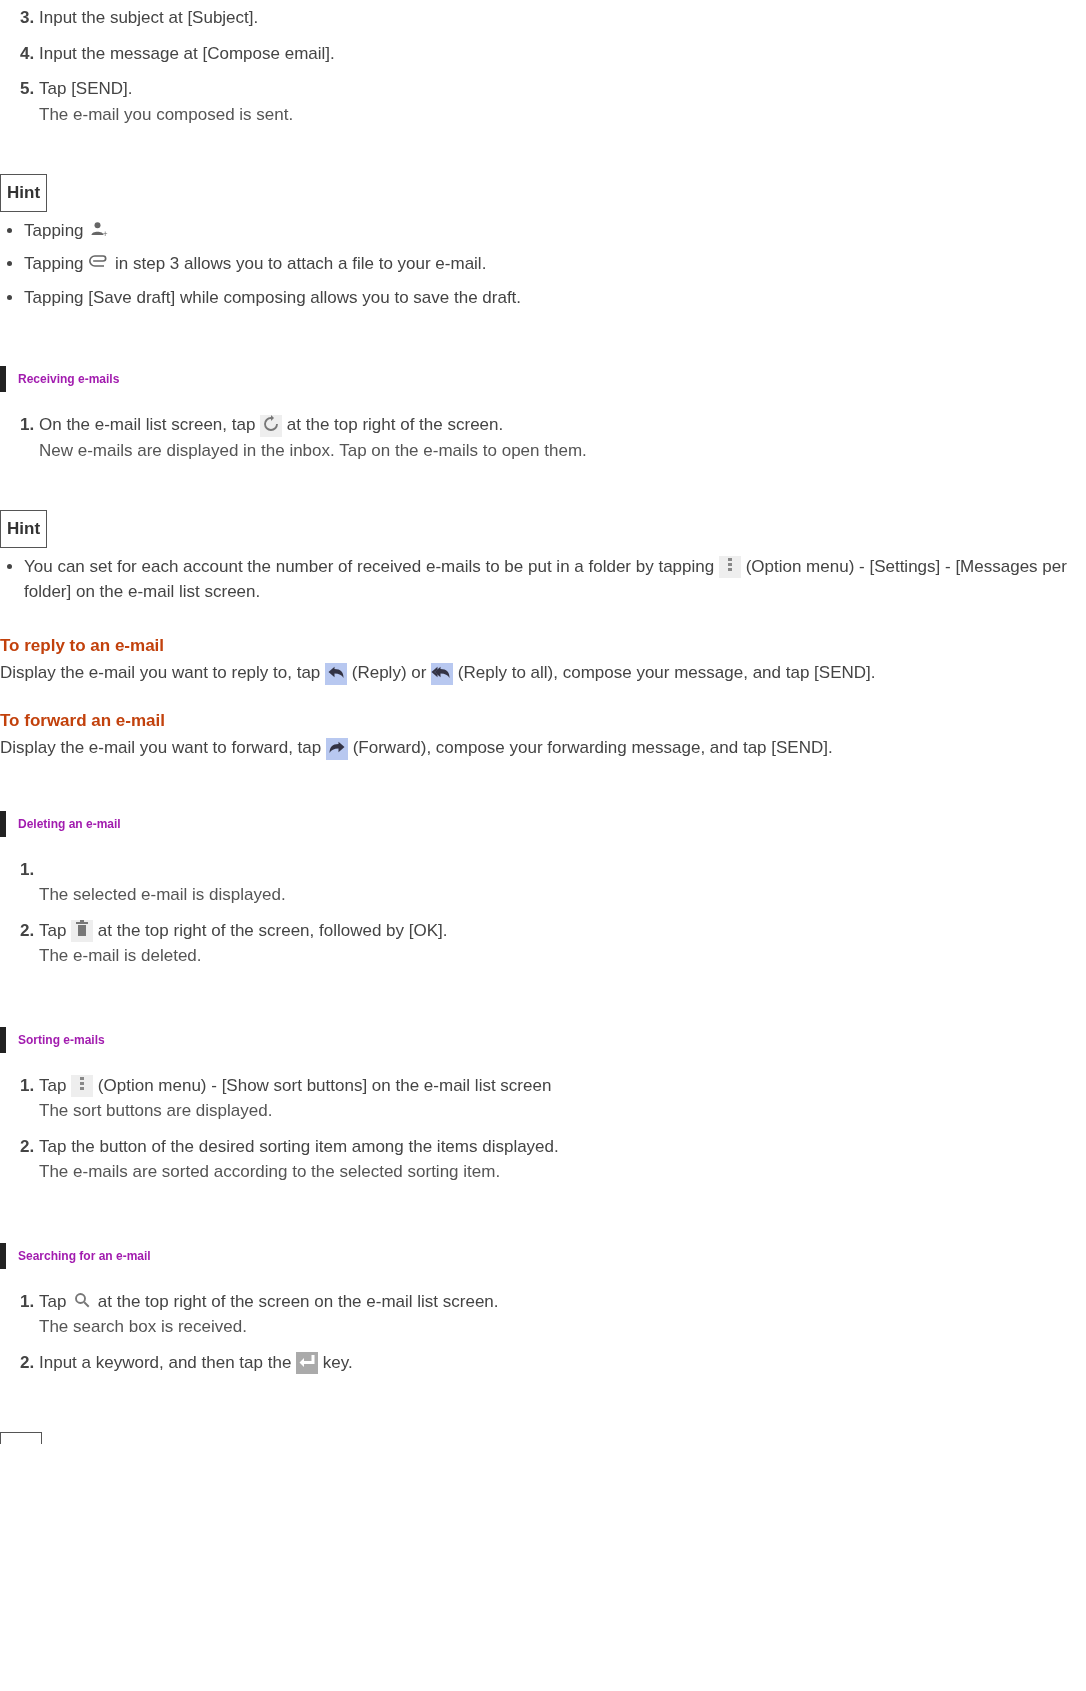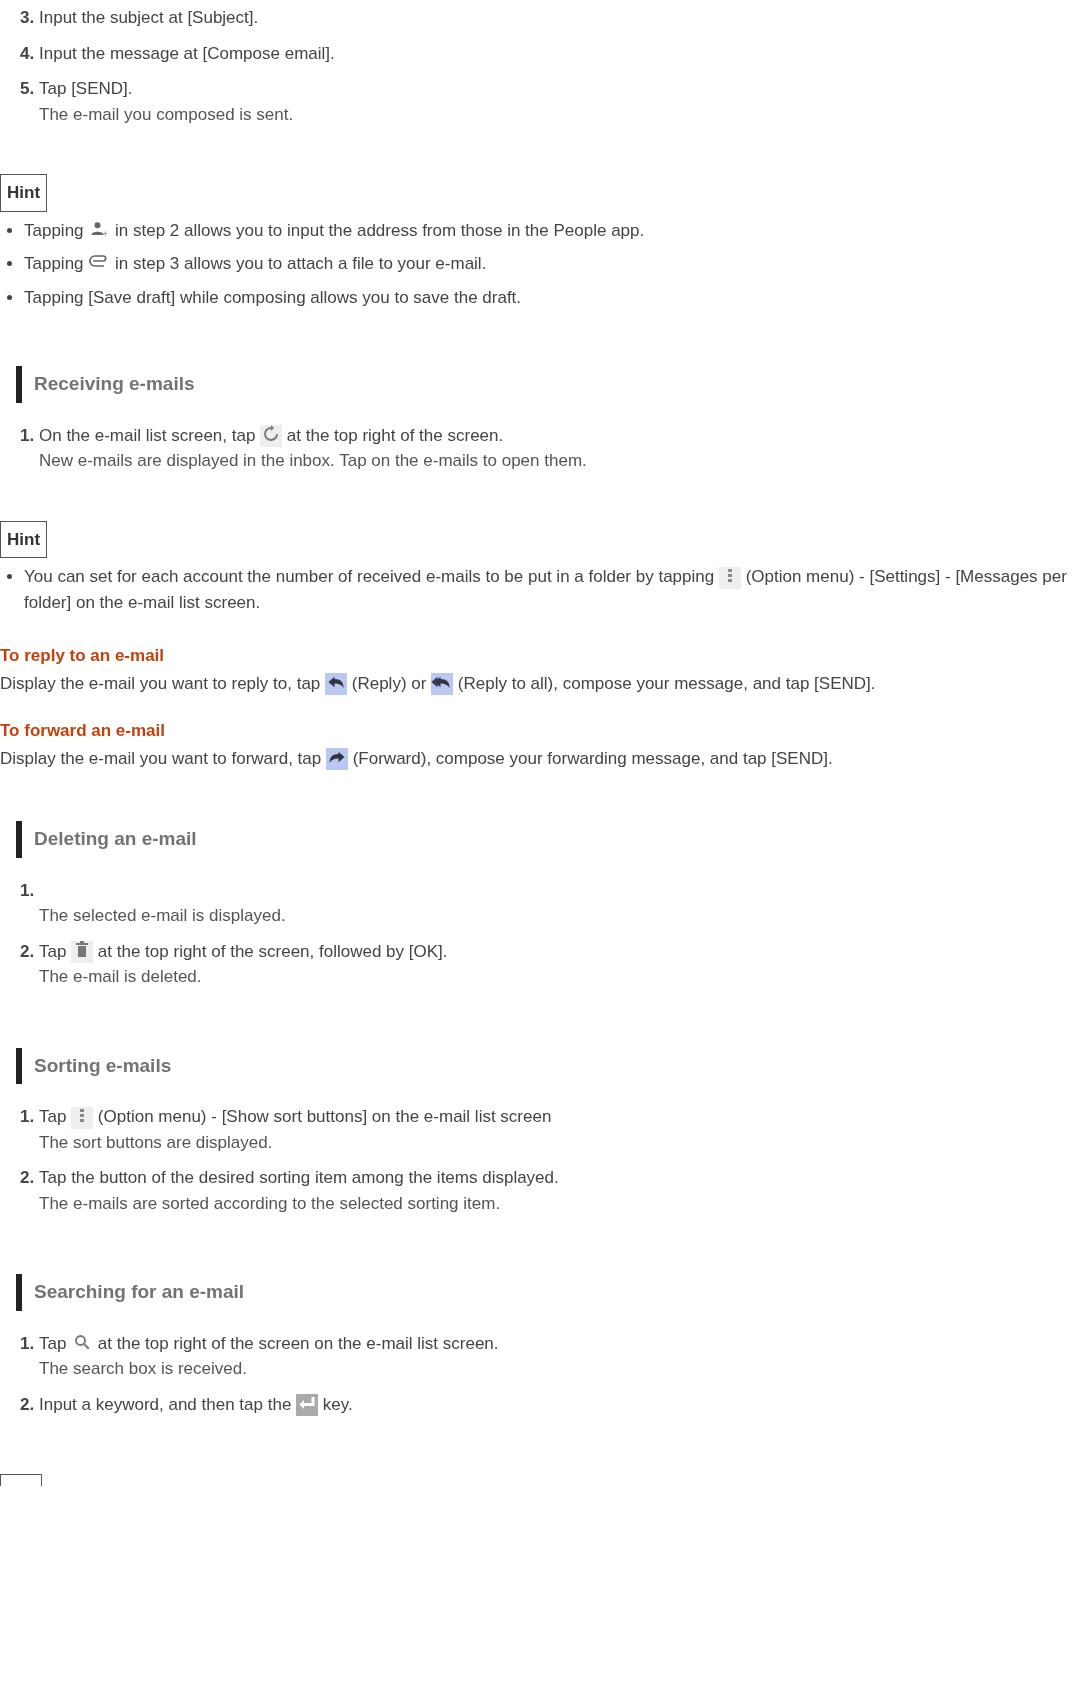--- a/index.html
+++ b/index.html
@@ -37,26 +37,26 @@
   .hint-box {
     display: inline-block;
     border: 1px solid #555;
     padding: 5px 6px;
     font-weight: bold;
     color: #333;
     margin-top: 36px;
     margin-bottom: 4px;
   }
   h2.section {
-    font-size: 19px;
-    font-weight: bold;
-    color: #737373;
+    font-size: 12px;
+    font-weight: bold;
+    color: #a21caf;
     border-left: 6px solid #222;
     padding: 4px 0 4px 12px;
-    margin: 50px 0 18px 16px;
+    margin: 50px 0 18px 0;
   }
   .subhead {
     font-weight: bold;
     color: #c2410c;
     margin-top: 22px;
   }
   .para {
     margin-top: 2px;
   }
   .icon {
@@ -88,21 +88,21 @@
   </li>
 </ol>
 
 <div class="hint-box">Hint</div>
 <ul>
   <li>
     <span>Tapping </span><span class="icon icon-plain"><svg width="18" height="18" viewBox="0 0 24 24">
           <circle cx="10" cy="7" r="4" fill="#666"></circle>
           <path d="M2 20 C2 14 18 14 18 20 Z" fill="#666"></path>
           <text x="17" y="22" font-size="11" fill="#666">+</text>
-        </svg></span><span> in step 2 allows you to input the address from those in the People app.</span>
+        </svg></span>
   </li>
   <li>
     <span>Tapping </span><span class="icon icon-plain"><svg width="20" height="14" viewBox="0 0 24 14">
           <path d="M5 7 L17 7 A3 3 0 0 0 17 1 L7 1 A5 5 0 0 0 7 13 L18 13" fill="none" stroke="#666" stroke-width="2"></path>
         </svg></span><span> in step 3 allows you to attach a file to your e-mail.</span>
   </li>
   <li><span>Tapping [Save draft] while composing allows you to save the draft.</span></li>
 </ul>
 
 

